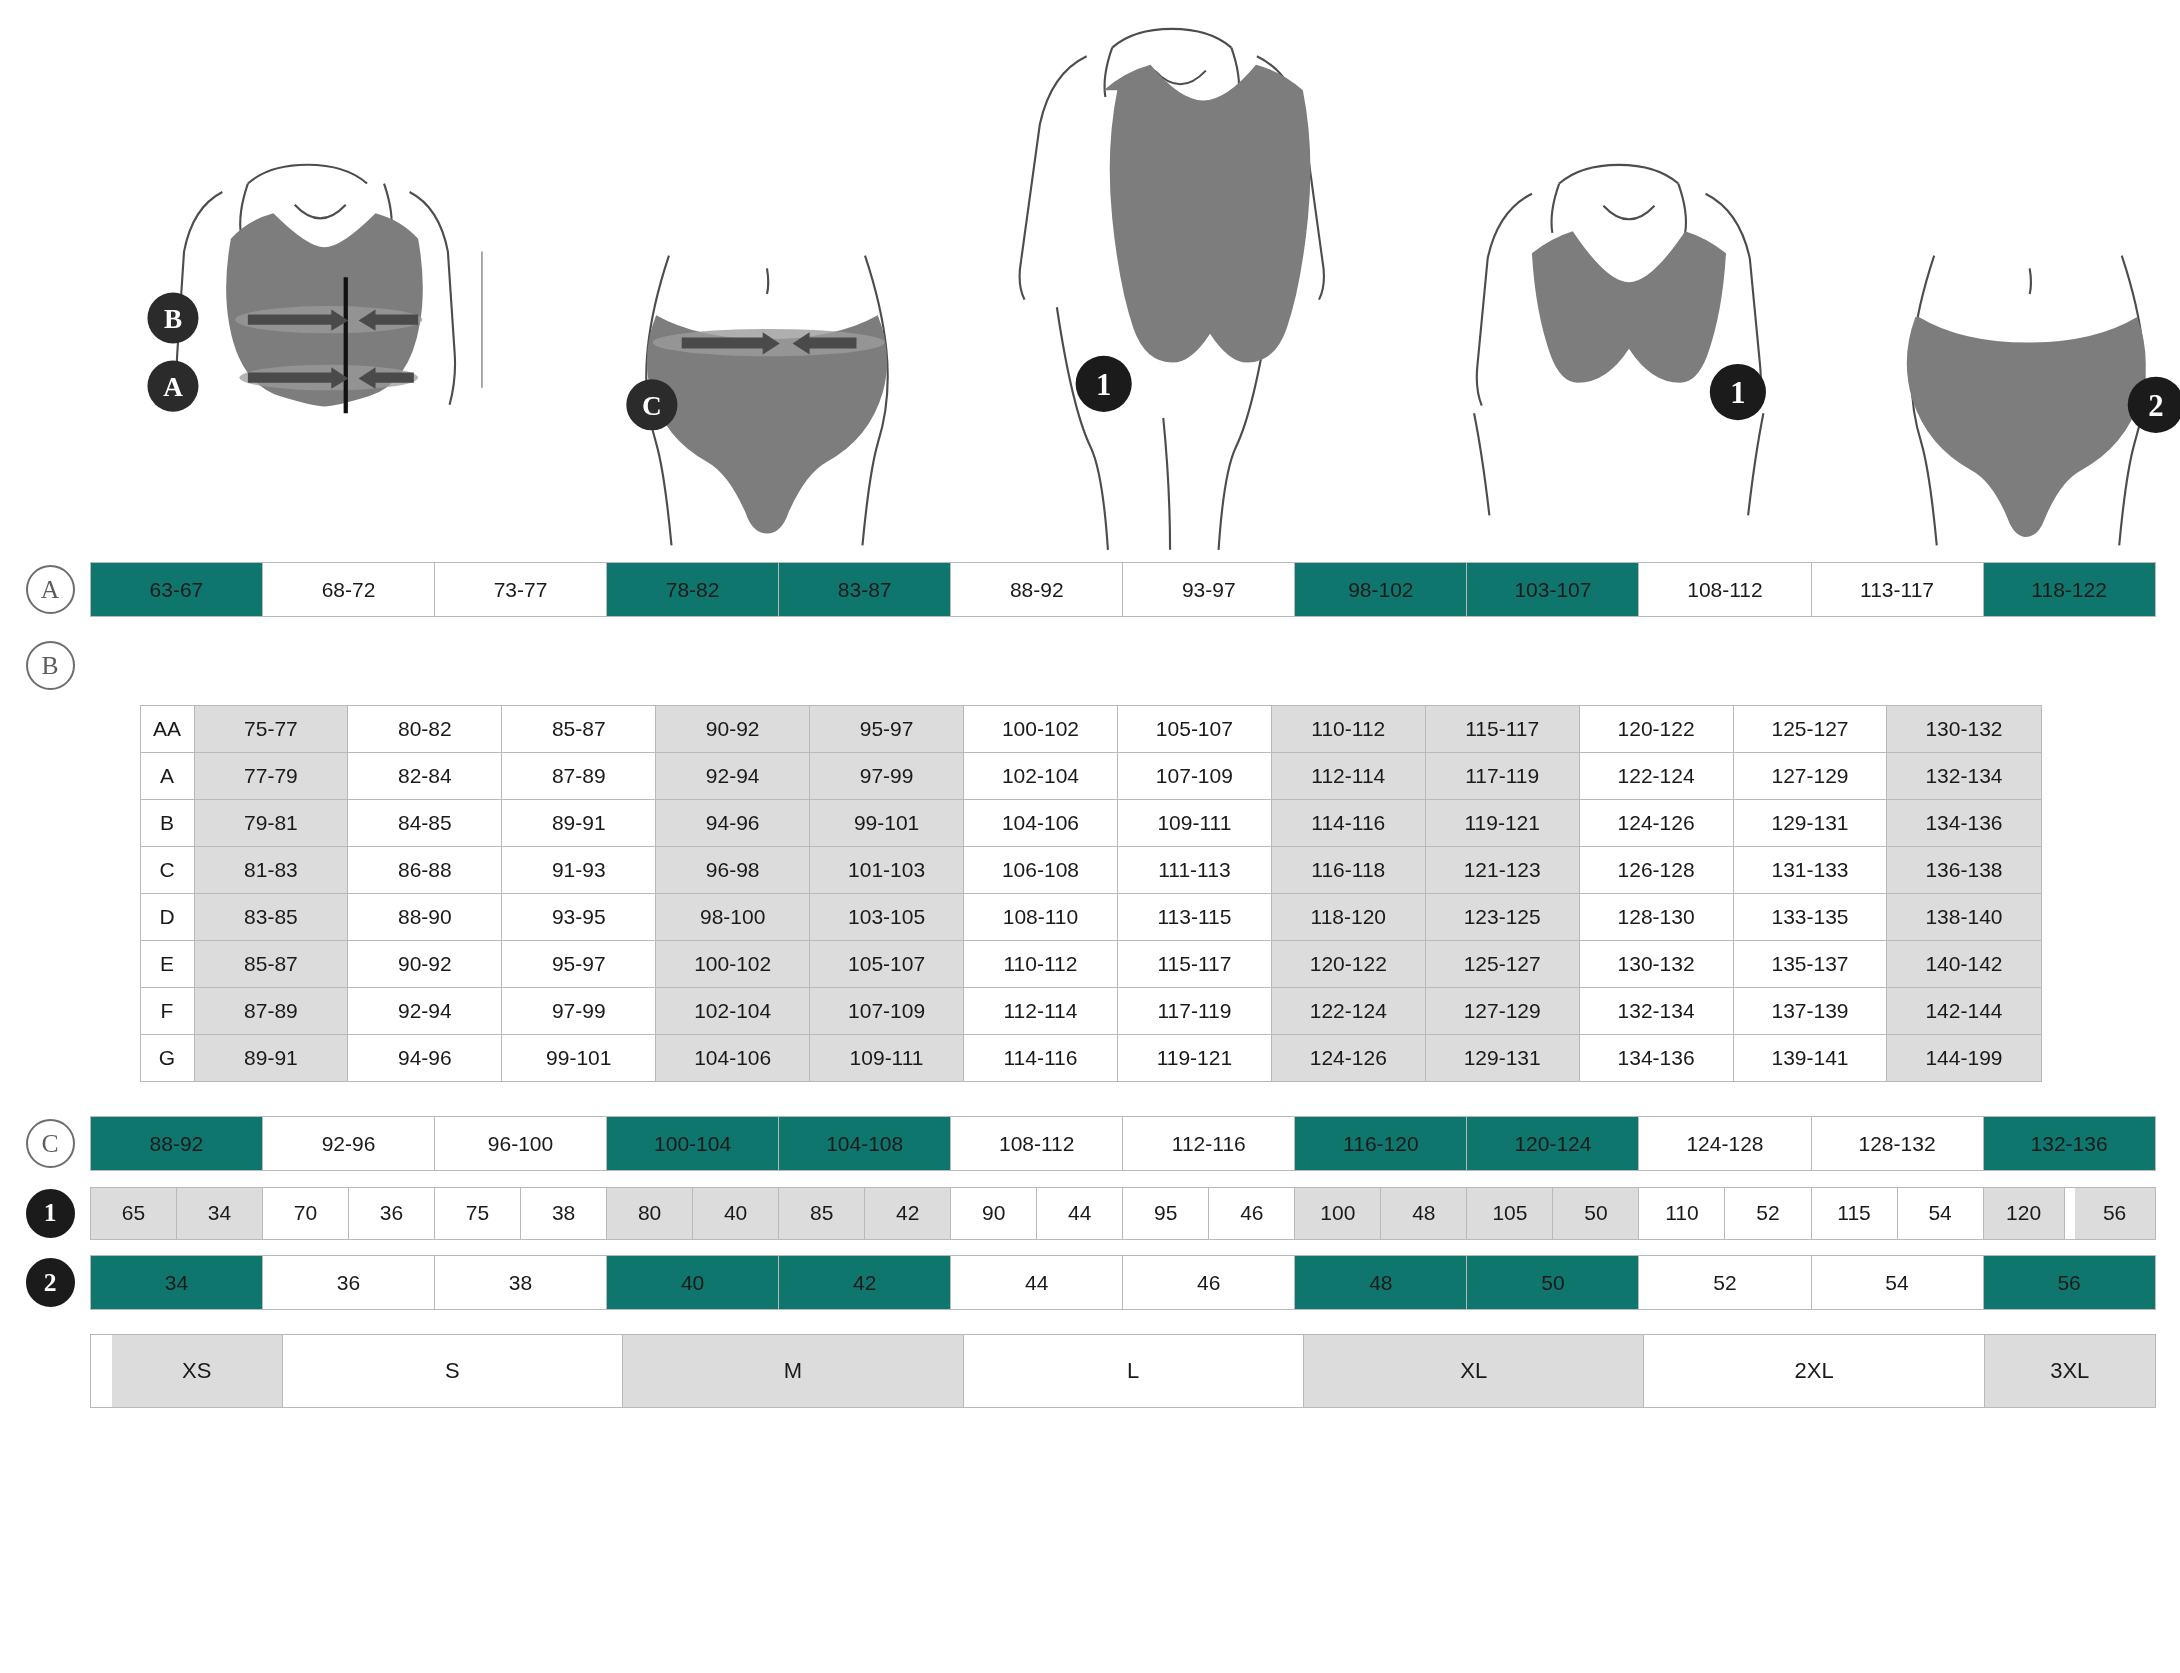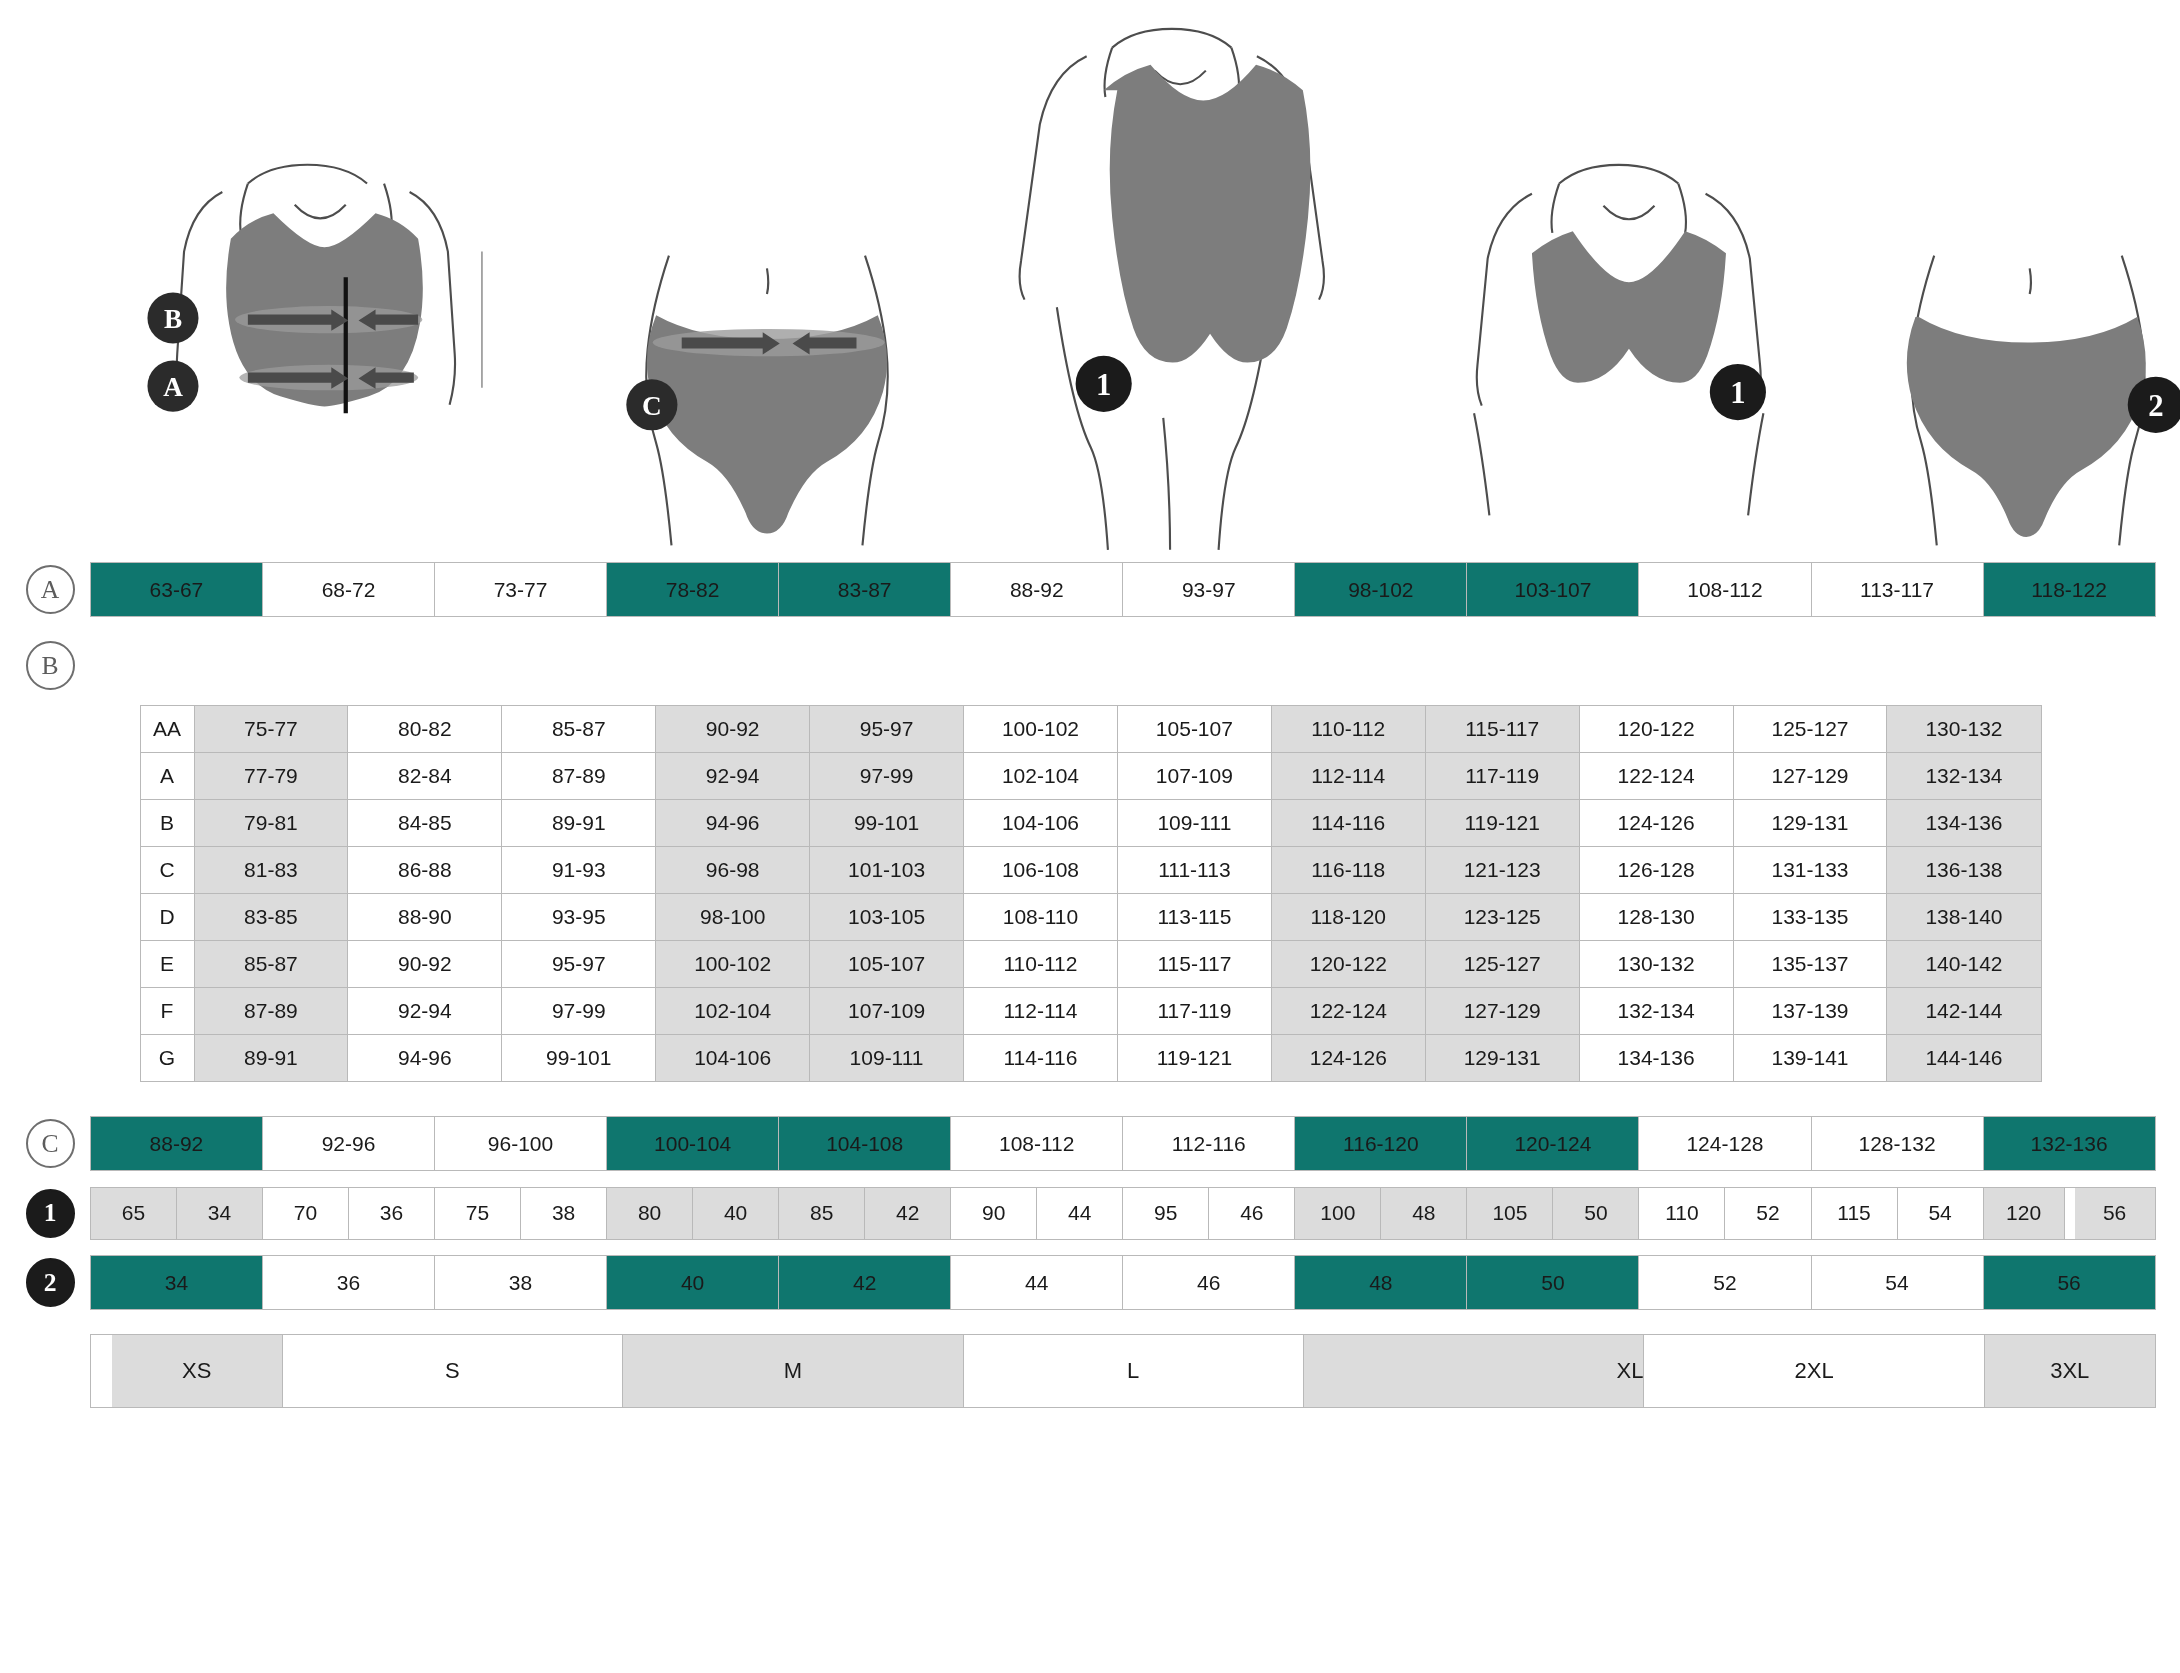--- a/index.html
+++ b/index.html
@@ -405,21 +405,21 @@
           <td class="">94-96</td>
           <td class="">99-101</td>
           <td class="sh">104-106</td>
           <td class="sh">109-111</td>
           <td class="">114-116</td>
           <td class="">119-121</td>
           <td class="sh">124-126</td>
           <td class="sh">129-131</td>
           <td class="">134-136</td>
           <td class="">139-141</td>
-          <td class="sh">144-146</td>
+          <td class="sh">144-199</td>
         </tr>
       </tbody>
   </table>
 
   <div class="spacer-40"></div>
 
   <div class="tbl-row">
     <div class="row-badge">C</div>
     <div class="cells" id="rowC-cells">
         <div class="cell sh">88-92</div>
@@ -515,20 +515,20 @@
 
   <div class="spacer-28"></div>
 
   <div class="size-row">
     <div class="ghost"></div>
     <div class="size-cells" id="size-cells">
         <div class="size-cell sh" style="flex: 1 1 0px;">XS</div>
         <div class="size-cell" style="flex: 2 1 0px;">S</div>
         <div class="size-cell sh" style="flex: 2 1 0px;">M</div>
         <div class="size-cell" style="flex: 2 1 0px;">L</div>
-        <div class="size-cell sh" style="flex: 2 1 0px; text-align: right;">XL</div>
+        <div class="size-cell sh" style="flex: 2 1 0px;">XL</div>
         <div class="size-cell" style="flex: 2 1 0px;">2XL</div>
         <div class="size-cell sh" style="flex: 1 1 0px;">3XL</div>
       </div>
   </div>
 
 </div>
 
 
 </body></html>

